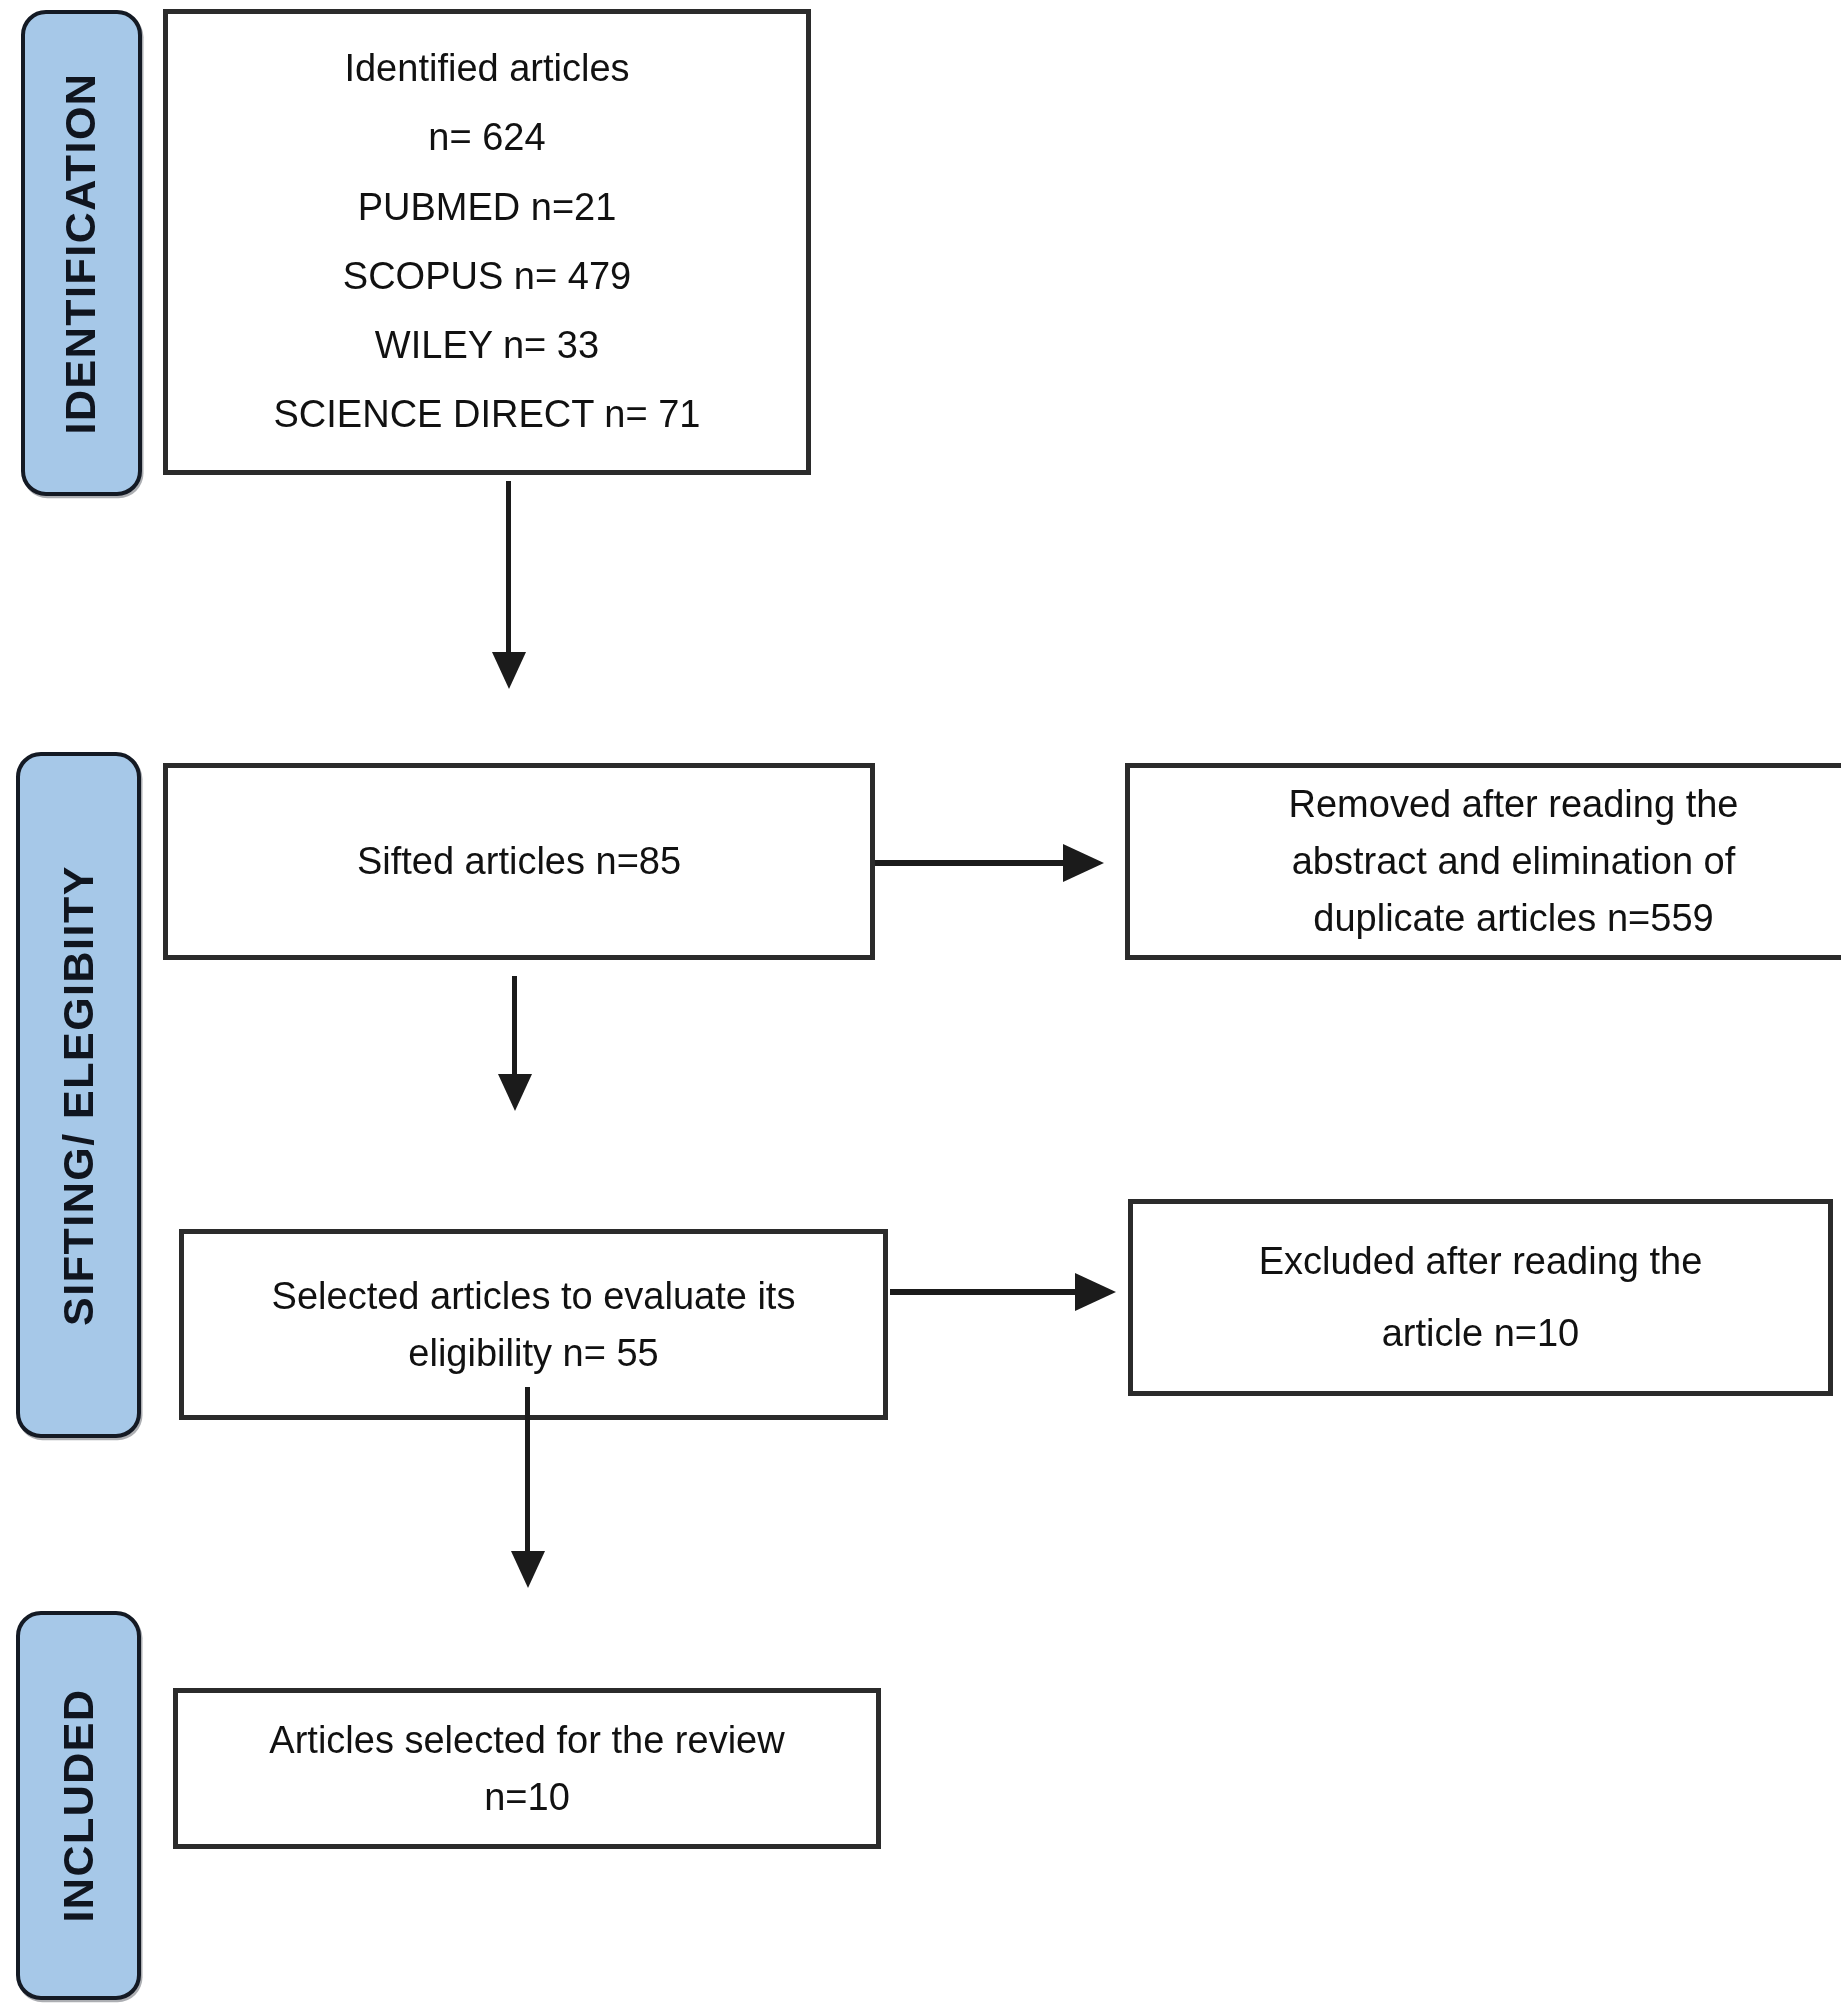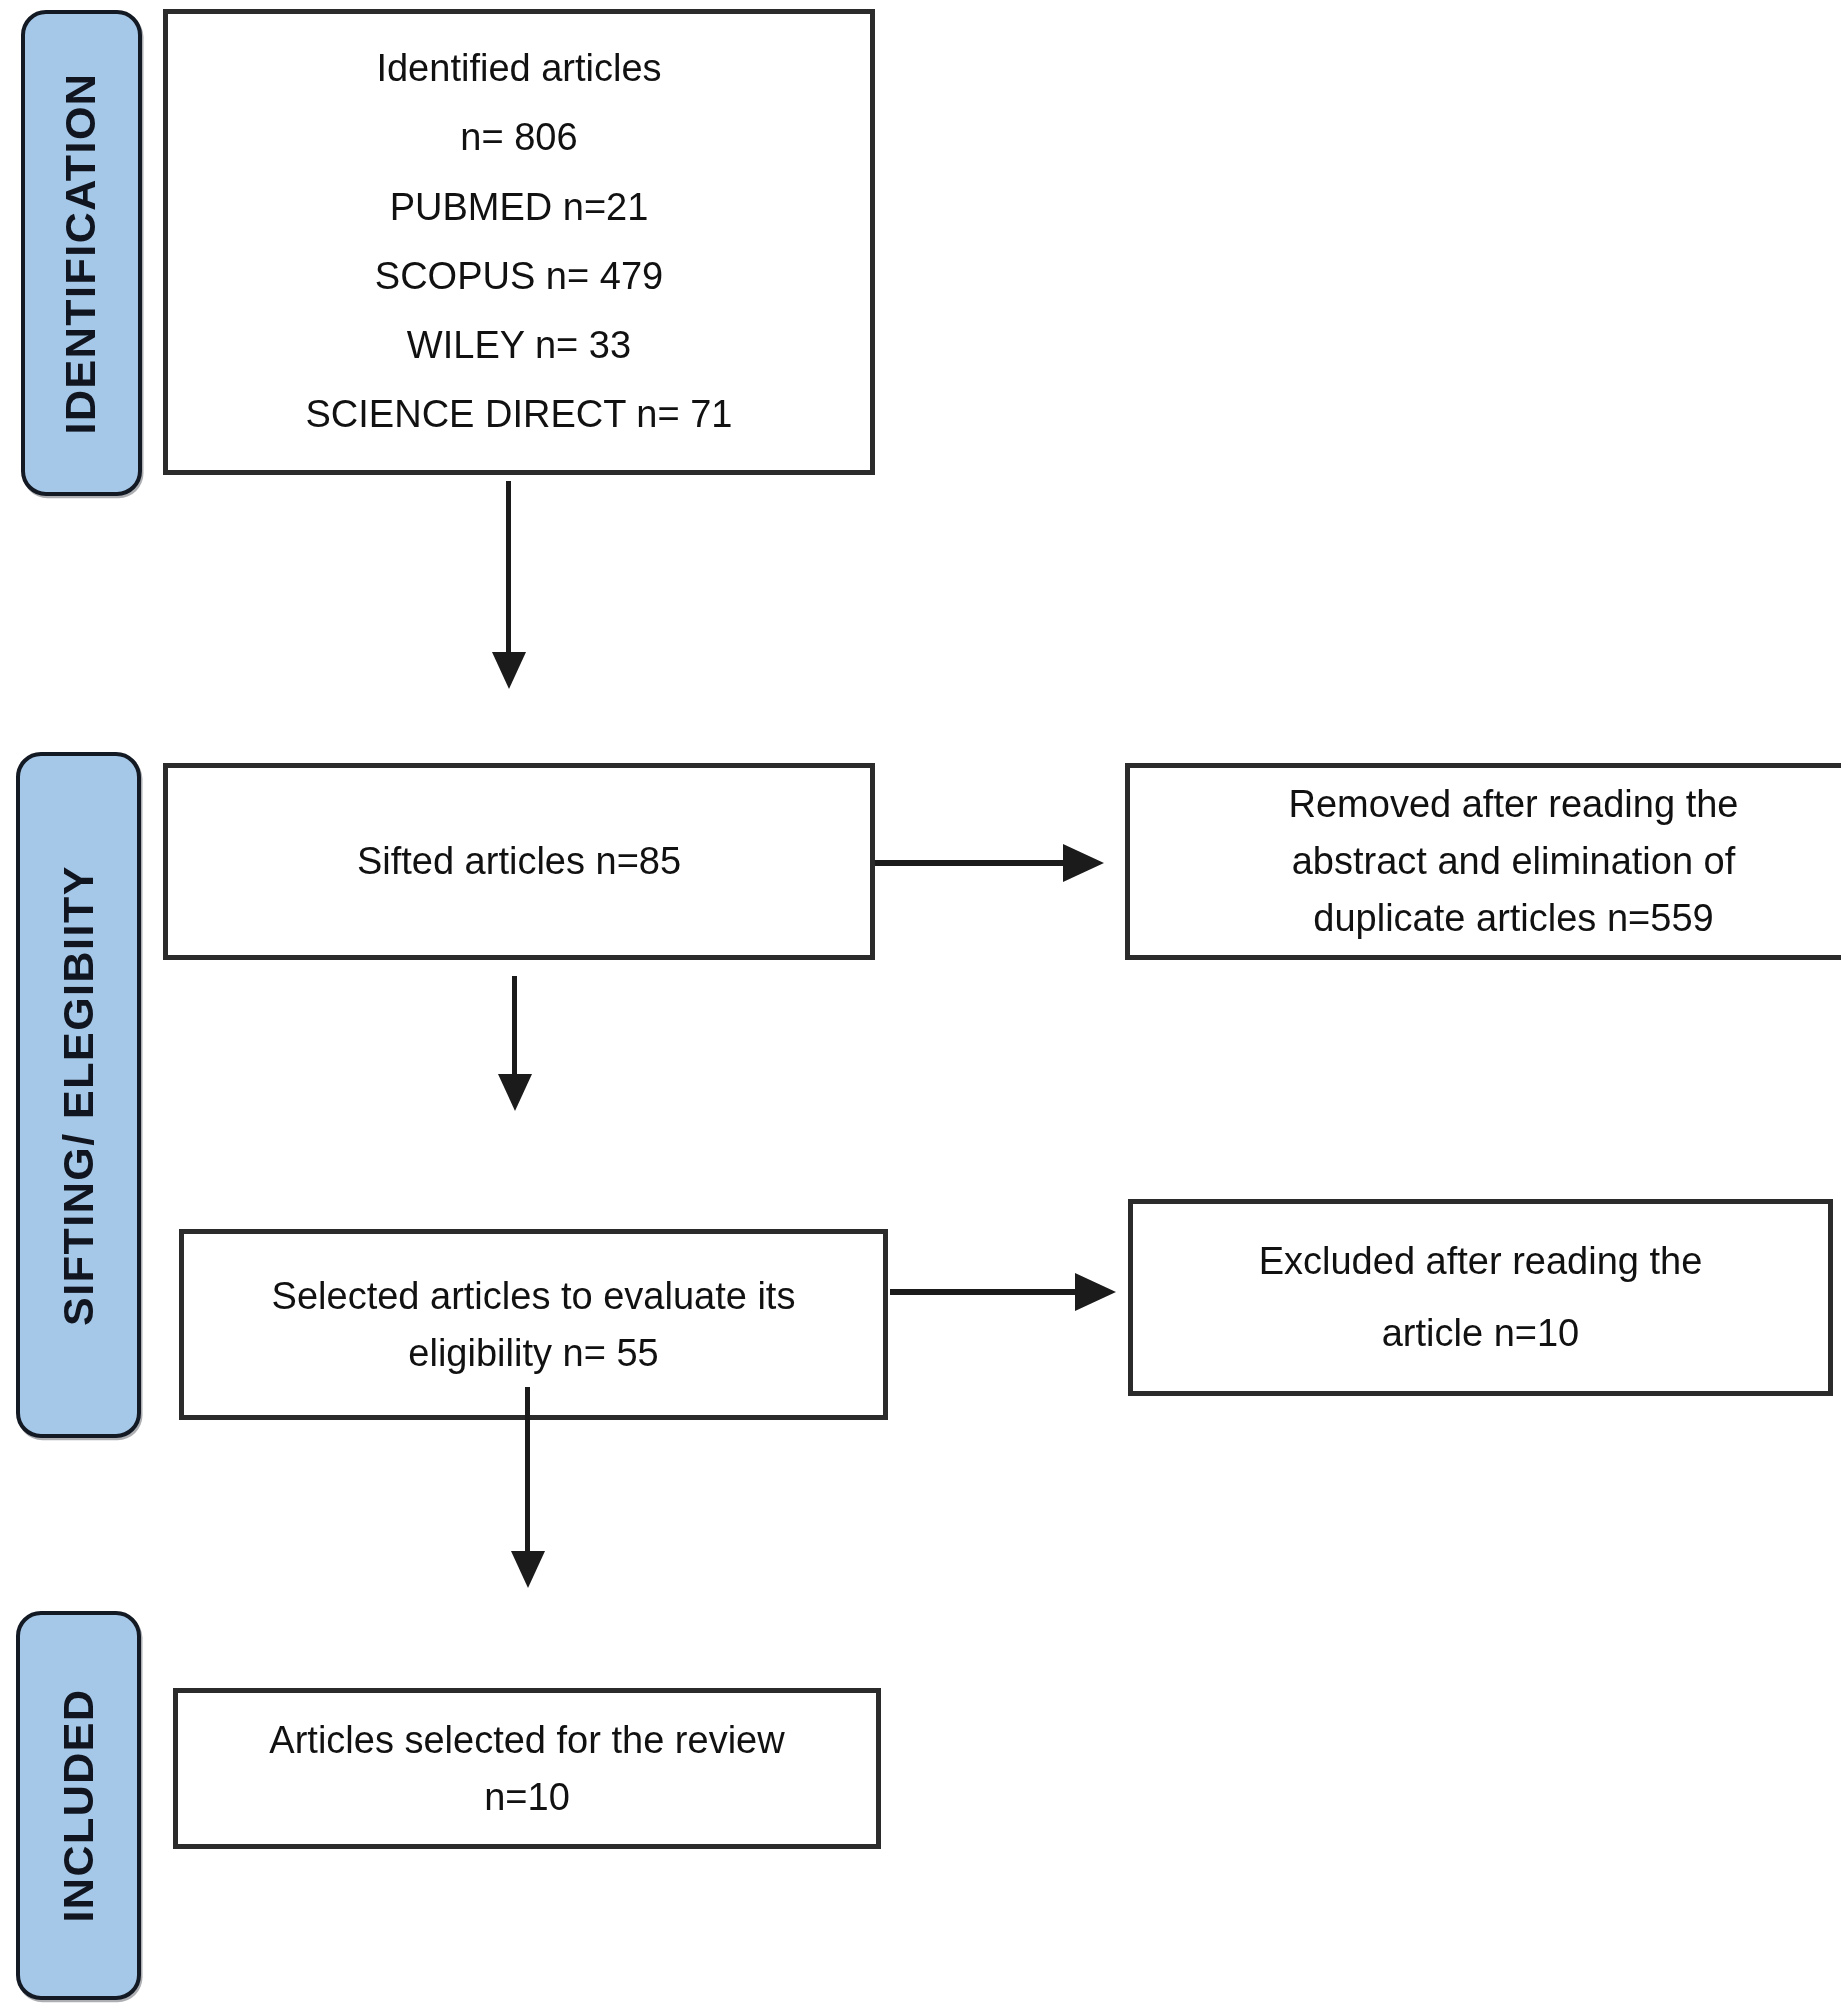--- a/index.html
+++ b/index.html
@@ -75,23 +75,23 @@
 </div>
 
 <div class="stage-label" style="left:16px;top:752px;width:125px;height:686px;">
   <span class="rot">SIFTING/ ELEGIBIITY</span>
 </div>
 
 <div class="stage-label" style="left:16px;top:1611px;width:125px;height:389px;">
   <span class="rot">INCLUDED</span>
 </div>
 
-<div class="flow-box tall" style="left:163px;top:8.8px;width:712px;height:466px;">
+<div class="flow-box tall" style="left:163px;top:8.8px;width:648px;height:466px;">
   <div class="line">Identified articles</div>
-  <div class="line">n= 806</div>
+  <div class="line">n= 624</div>
   <div class="line">PUBMED n=21</div>
   <div class="line">SCOPUS n= 479</div>
   <div class="line">WILEY n= 33</div>
   <div class="line">SCIENCE DIRECT n= 71</div>
 </div>
 
 <div>
   <div class="arrow-part shaft-v" style="left:506px;top:481px;height:175px;"></div>
   <div class="arrow-part head-down" style="left:492px;top:652px;"></div>
 </div>

